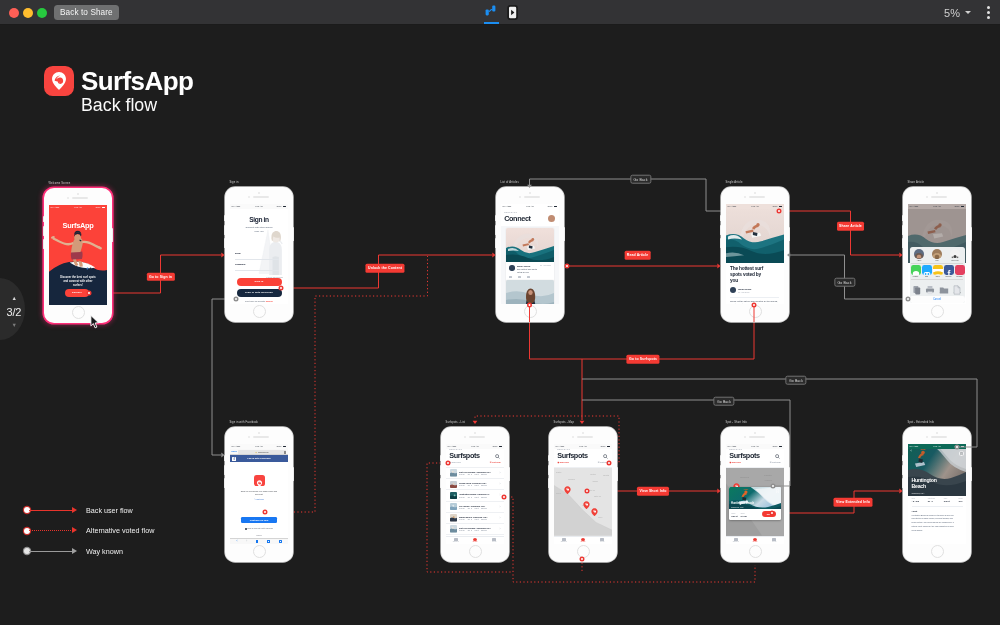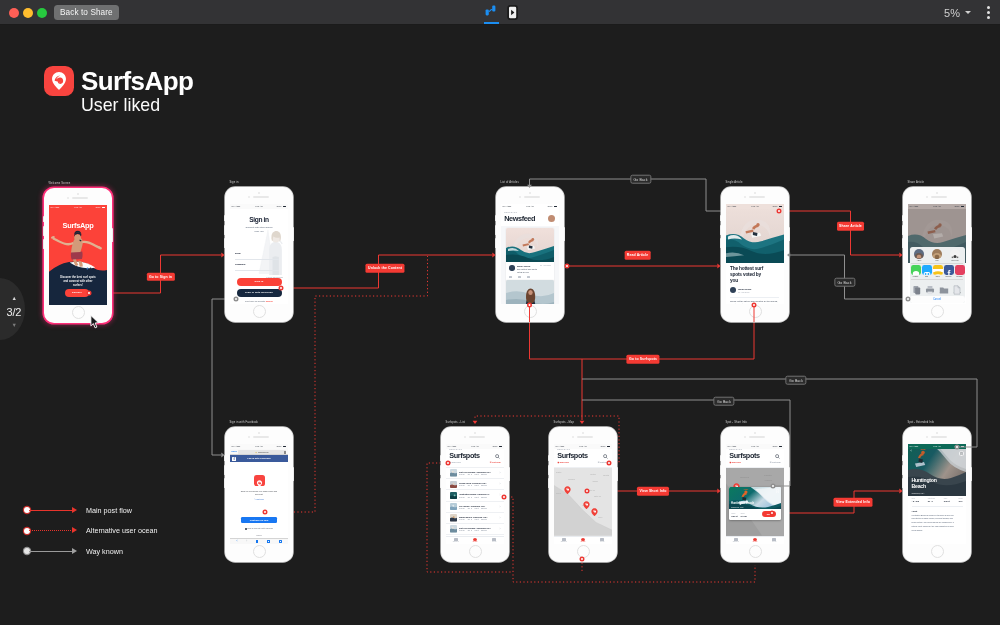--- a/index.html
+++ b/index.html
@@ -213,41 +213,41 @@
   <div class="canvas">
     <div class="brand">
       <div class="brand-row">
         <svg class="logo" viewBox="0 0 31 31">
           <rect x="0" y="0" width="31" height="31" rx="9" fill="#f8443f"></rect>
           <path d="M15.5 6.2 c-4.0 0 -7.2 3.2 -7.2 7.2 c0 4.3 5.0 9.2 6.7 10.8 a0.75 0.75 0 0 0 1.0 0 c1.7 -1.6 6.7 -6.5 6.7 -10.8 c0 -4.0 -3.2 -7.2 -7.2 -7.2 z" fill="#ffffff"></path>
           <path d="M11.0 15.3 c0.4 -3.3 3.0 -5.6 5.8 -5.3 c-2.1 0.6 -3.6 2.1 -4.0 4.0 c1.0 -1.6 2.8 -2.4 4.4 -2.0 c1.9 0.5 3.0 2.4 2.5 4.2 c-0.4 1.6 -2.0 2.6 -3.6 2.2 c-1.3 -0.3 -2.1 -1.6 -1.8 -2.9 c0.2 -1.0 1.2 -1.6 2.2 -1.4 c-0.8 0.0 -1.4 0.6 -1.4 1.3 c0 0.8 0.7 1.4 1.5 1.3" fill="#f8443f"></path>
         </svg>
         <div class="brand-name">SurfsApp</div>
       </div>
-      <div class="brand-sub">User liked</div>
+      <div class="brand-sub">Back flow</div>
     </div>
 
     <div class="pagenav">
       <div class="ar up">▲</div>
       <div class="num">3/2</div>
       <div class="ar down">▼</div>
     </div>
 
     <div class="legend">
         <div class="legend-row" style="top: 480.5px;">
           <div class="legend-dot"></div>
           <div class="legend-line" style="background:#e8342c"></div>
           <div class="legend-arrow"></div>
-          <div class="legend-label">Main post flow</div>
+          <div class="legend-label">Back user flow</div>
         </div>
         <div class="legend-row" style="top: 501.1px;">
           <div class="legend-dot"></div>
           <div class="legend-line" style="height:0;border-top:1.5px dotted #e8342c;top:4px;width:44px"></div>
           <div class="legend-arrow"></div>
-          <div class="legend-label">Alternative user ocean</div>
+          <div class="legend-label">Alternative voted flow</div>
         </div>
         <div class="legend-row" style="top: 521.7px;">
           <div class="legend-dot grey"></div>
           <div class="legend-line" style="background:#9a9a9a"></div>
           <div class="legend-arrow grey"></div>
           <div class="legend-label">Way known</div>
         </div>
       </div>
 
     <svg class="wires" viewBox="0 0 1000 600">
@@ -385,21 +385,21 @@
       <span class="sb-r" style="right:6.4px;color:#1f2733">100%</span>
       <span class="sb-batt" style="background:#1f2733"></span>
     </div>
            <div class="sb-bg" style="background:#ffffff"></div>
            <div style="position:absolute;left:0;right:0;top:5px;bottom:0">
 
       <div style="position:absolute;inset:0;background:#f6f7f9">
         <div style="position:absolute;left:0;right:0;top:0;height:17px;background:#fff"></div>
         <div class="nf-head">
           <div class="eyebrow">SURFSAPP</div>
-          <div class="app-title" style="margin-top:1.5px">Newsfeed</div>
+          <div class="app-title" style="margin-top:1.5px">Connect</div>
         </div>
         <div class="nf-ava">
           
         </div>
         <div class="nf-card" style="top:19px">
           <div class="nf-img">
             <svg viewBox="0 0 48 34" width="100%" height="100%" preserveAspectRatio="none">
               <defs>
                           <linearGradient id="nfsky" x1="0" y1="0" x2="0" y2="1">
                 <stop offset="0" stop-color="#f0e0db"></stop>

